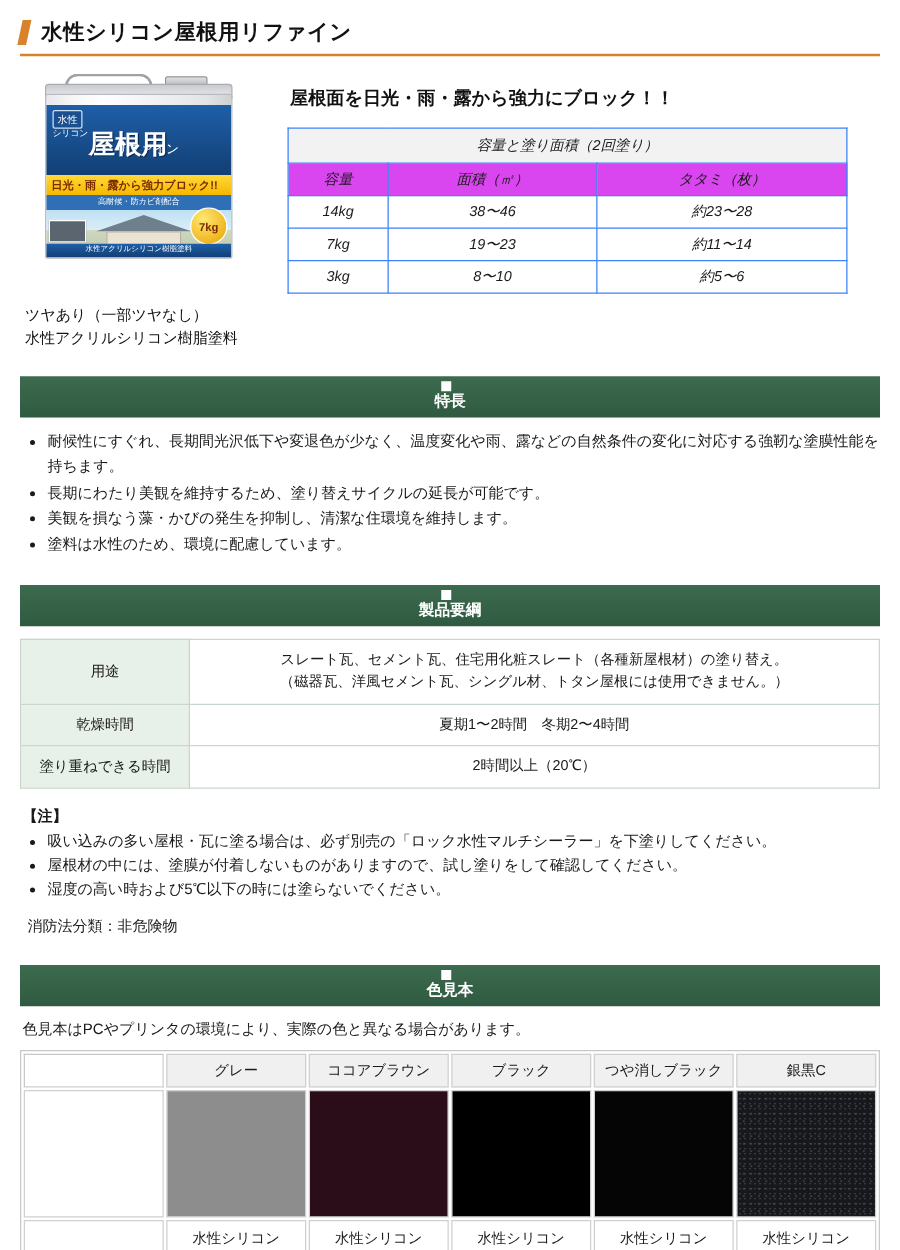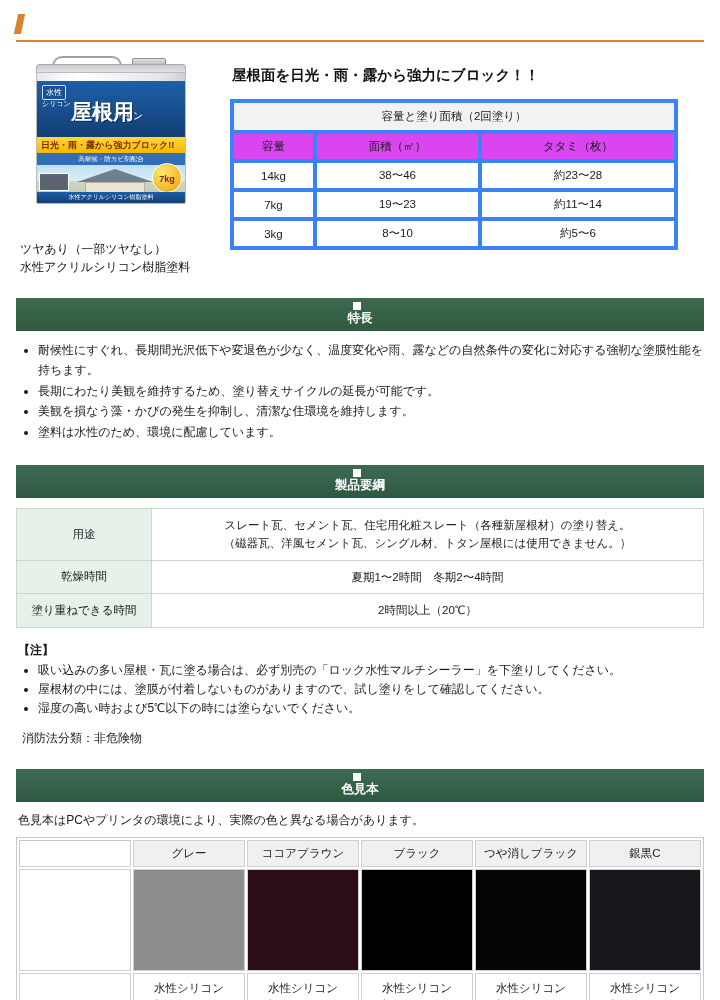--- a/index.html
+++ b/index.html
@@ -201,23 +201,24 @@
   table.tbl {
     border-collapse: collapse;
     width: 100%;
     font-size: 11.5px;
   }
   table.capacity {
     width: 448px;
     border: 1px solid #c8c8c8;
   }
   table.capacity th, table.capacity td {
-    border: 4px solid #3b82f6;
+    border: 1px solid #3b82f6;
     text-align: center;
     padding: 5px 2px;
+    font-style: italic;
   }
   table.capacity thead .cap-head th {
     background: #f2f2f2;
     font-weight: normal;
     padding: 6px 2px;
   }
   table.capacity thead .cols th {
     background: #d946ef;
     font-weight: normal;
   }
@@ -326,20 +327,21 @@
   }
   .blank-head { background: #fff !important; border-top: 1px solid #c8c8c8 !important; border-left: 1px solid #c8c8c8 !important; }
 </style>
 </head>
 <body>
 
 <div class="page">
 
   <div class="title-bar">
     <span class="tick"></span>
+    <span class="title-text">水性シリコン屋根用リファイン</span>
   </div>
 
   <div class="top-section">
 
     <div class="left-col">
       <div class="can-wrap">
         <div class="can-handle"></div>
         <div class="can-cap"></div>
         <div class="can-top"></div>
         <div class="can-body">

